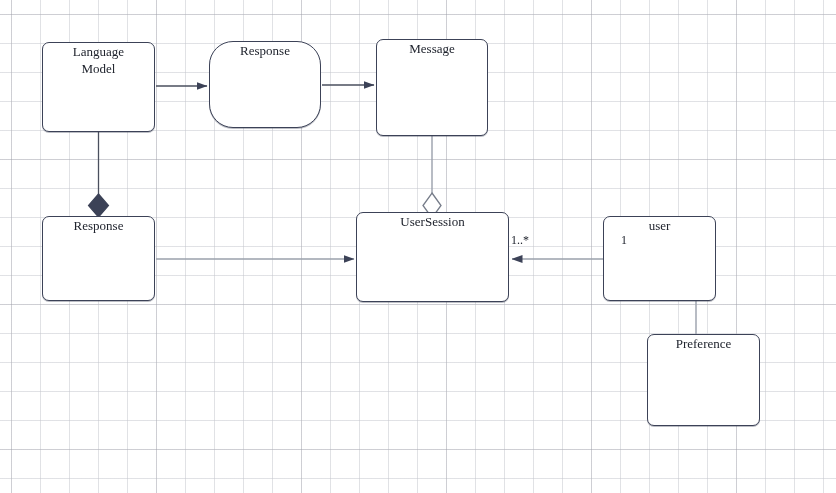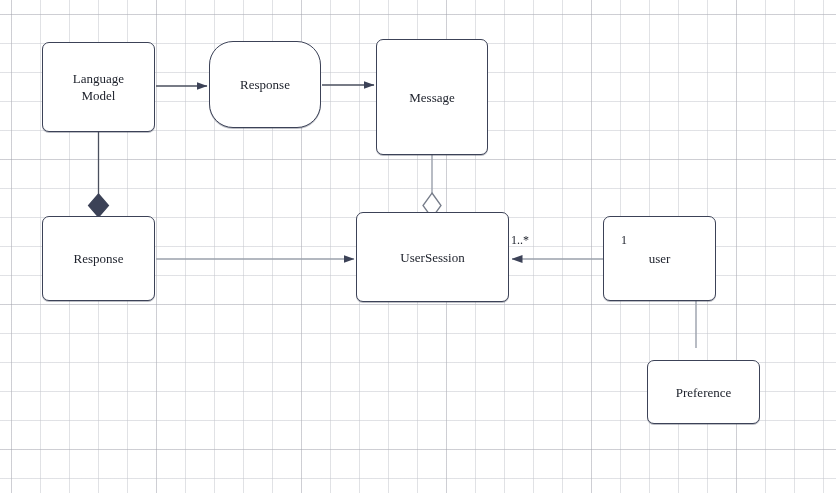--- a/index.html
+++ b/index.html
@@ -42,21 +42,21 @@
     pointer-events: none;
   }
 
   .node {
     position: absolute;
     box-sizing: border-box;
     background: #ffffff;
     border: 1.6px solid #3c4257;
     border-radius: 7px;
     display: flex;
-    align-items: center;
+    align-items: flex-start;
     justify-content: center;
     text-align: center;
     color: #20242e;
     font-family: "Liberation Serif", "DejaVu Serif", serif;
     font-size: 13px;
     line-height: 17px;
     box-shadow: 0 1px 0 rgba(60,66,87,0.35);
     z-index: 2;
   }
 
@@ -123,37 +123,37 @@
 
   <div class="node" style="left:42px; top:42px; width:113px; height:90px;">
     <span class="node-label">Language
 Model</span>
   </div>
 
   <div class="node" style="left:209px; top:41px; width:112px; height:87px;border-radius:24px;">
     <span class="node-label">Response</span>
   </div>
 
-  <div class="node" style="left:376px; top:39px; width:112px; height:116px;">
+  <div class="node" style="left:376px; top:39px; width:112px; height:97px;">
     <span class="node-label">Message</span>
   </div>
 
   <div class="node" style="left:42px; top:216px; width:113px; height:85px;">
     <span class="node-label">Response</span>
   </div>
 
   <div class="node" style="left:356px; top:212px; width:153px; height:90px;">
     <span class="node-label">UserSession</span>
   </div>
 
   <div class="node" style="left:603px; top:216px; width:113px; height:85px;">
     <span class="node-label">user</span>
   </div>
 
-  <div class="node" style="left:647px; top:360px; width:113px; height:64px;">
+  <div class="node" style="left:647px; top:334px; width:113px; height:92px;">
     <span class="node-label">Preference</span>
   </div>
 
   <div class="mult-label" style="left:511px; top:234px;">1..*</div>
 
   <div class="mult-label" style="left:621px; top:234px;">1</div>
 
 </div>
 
 </body></html>

